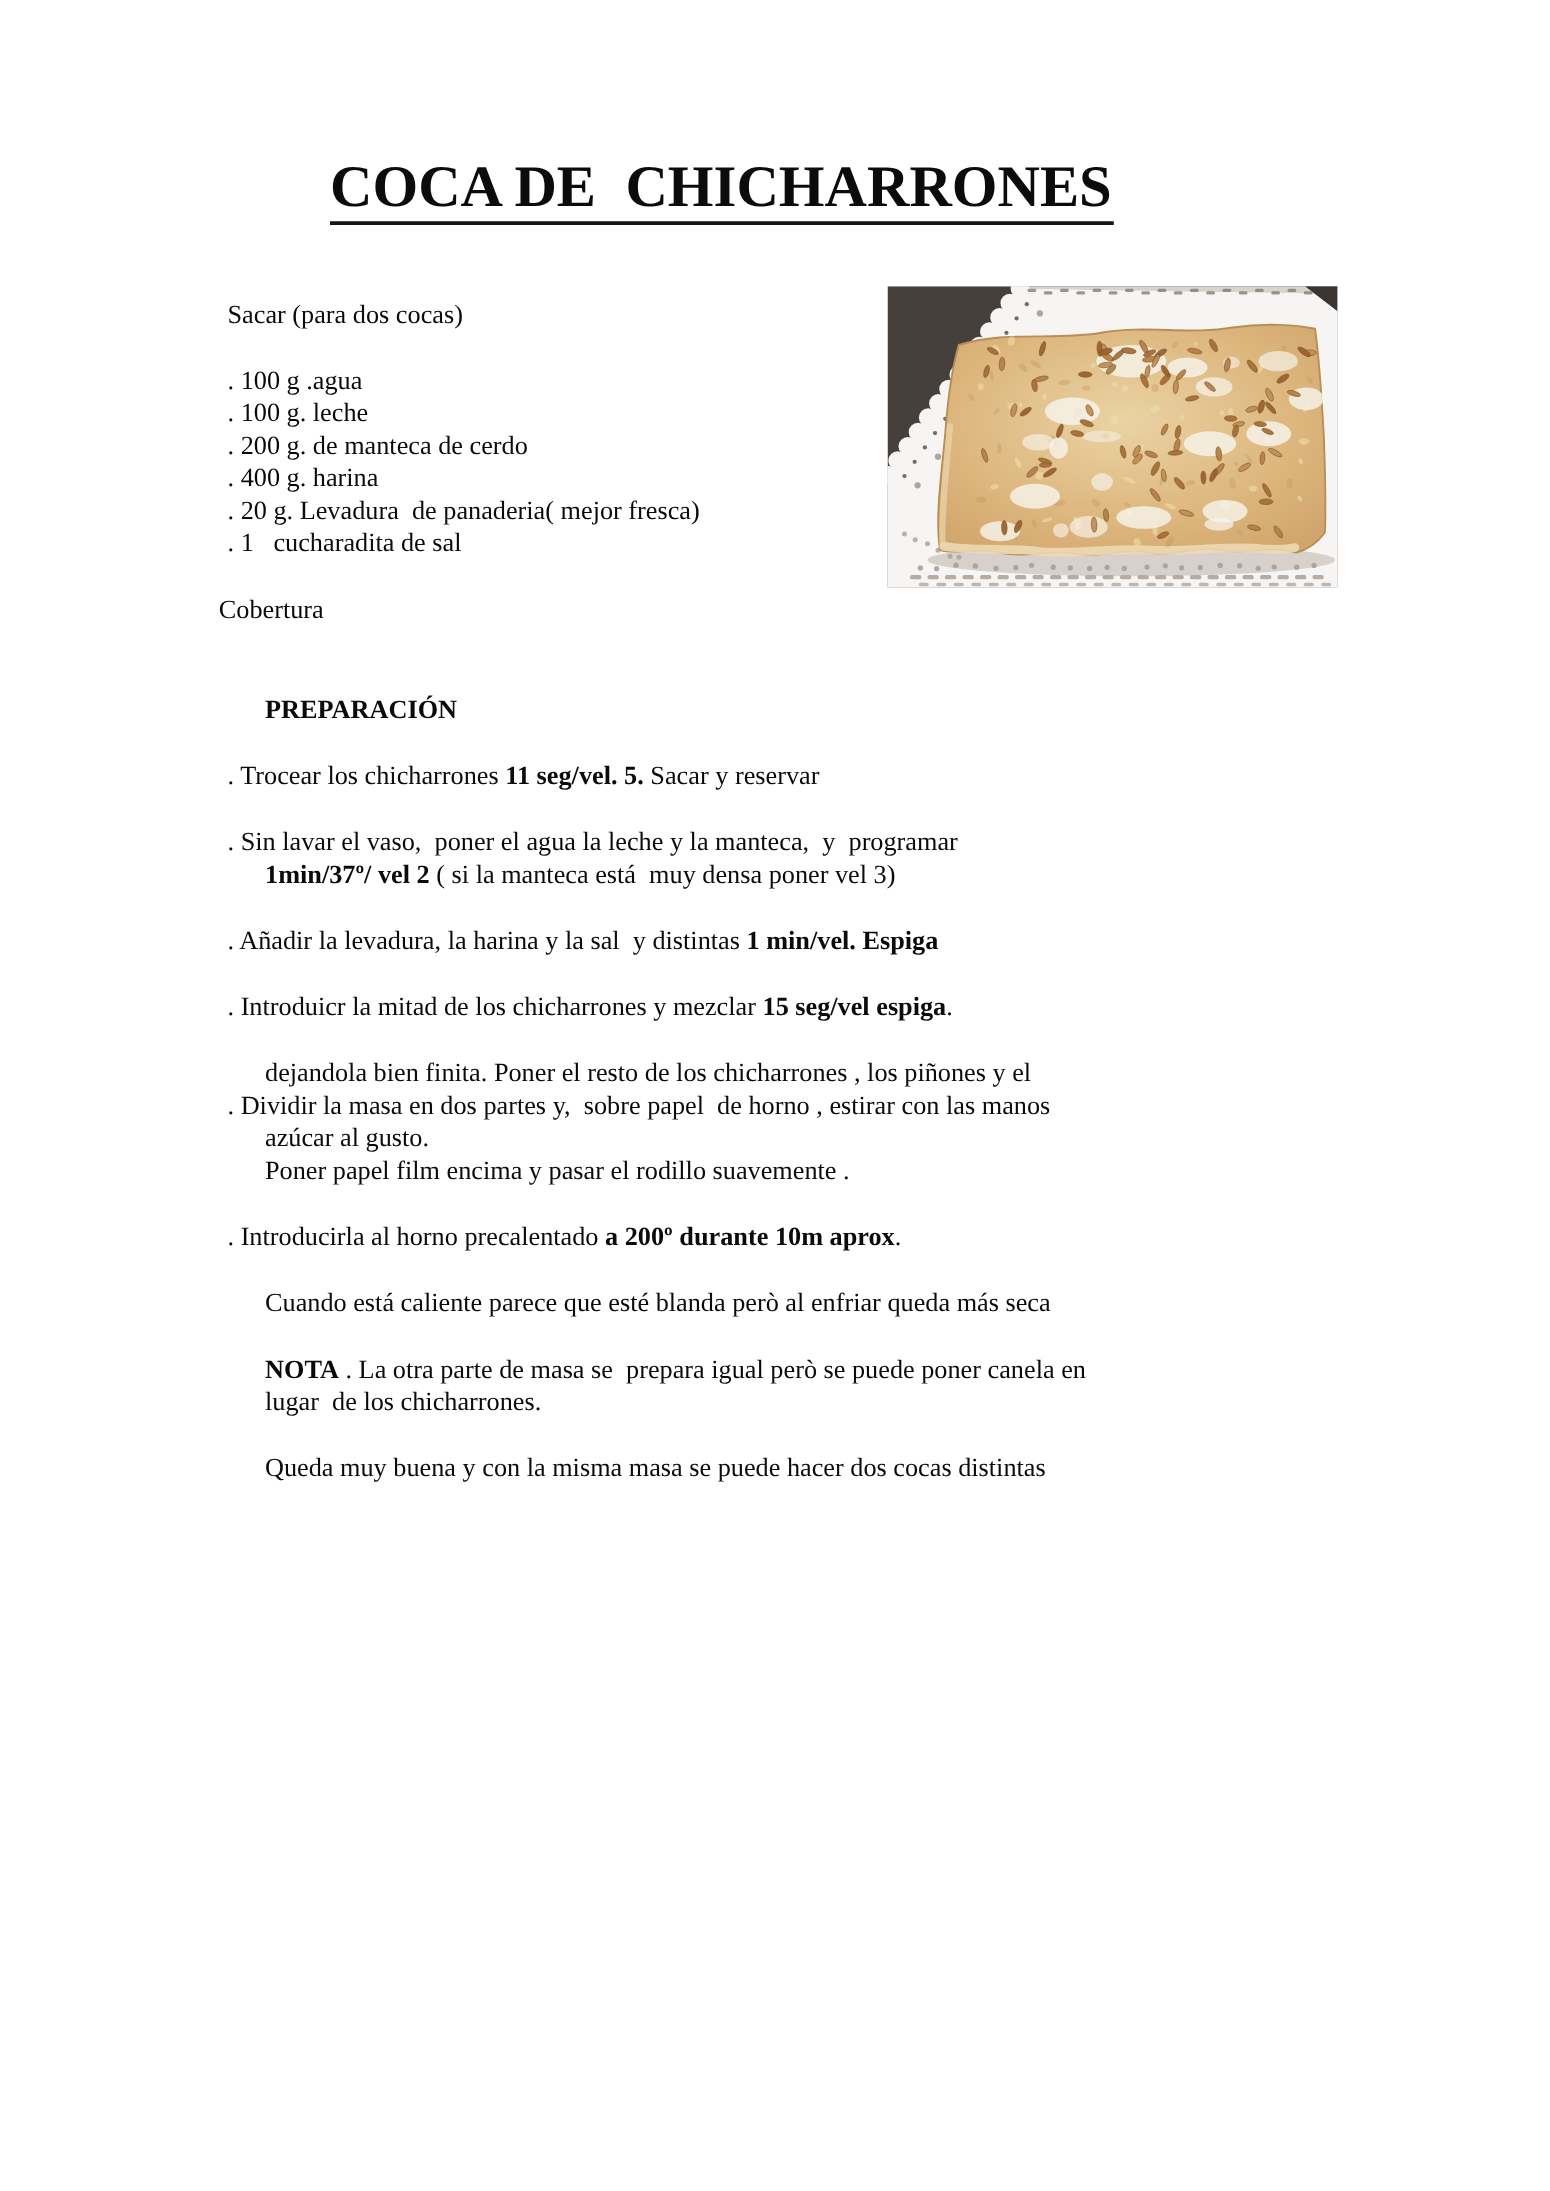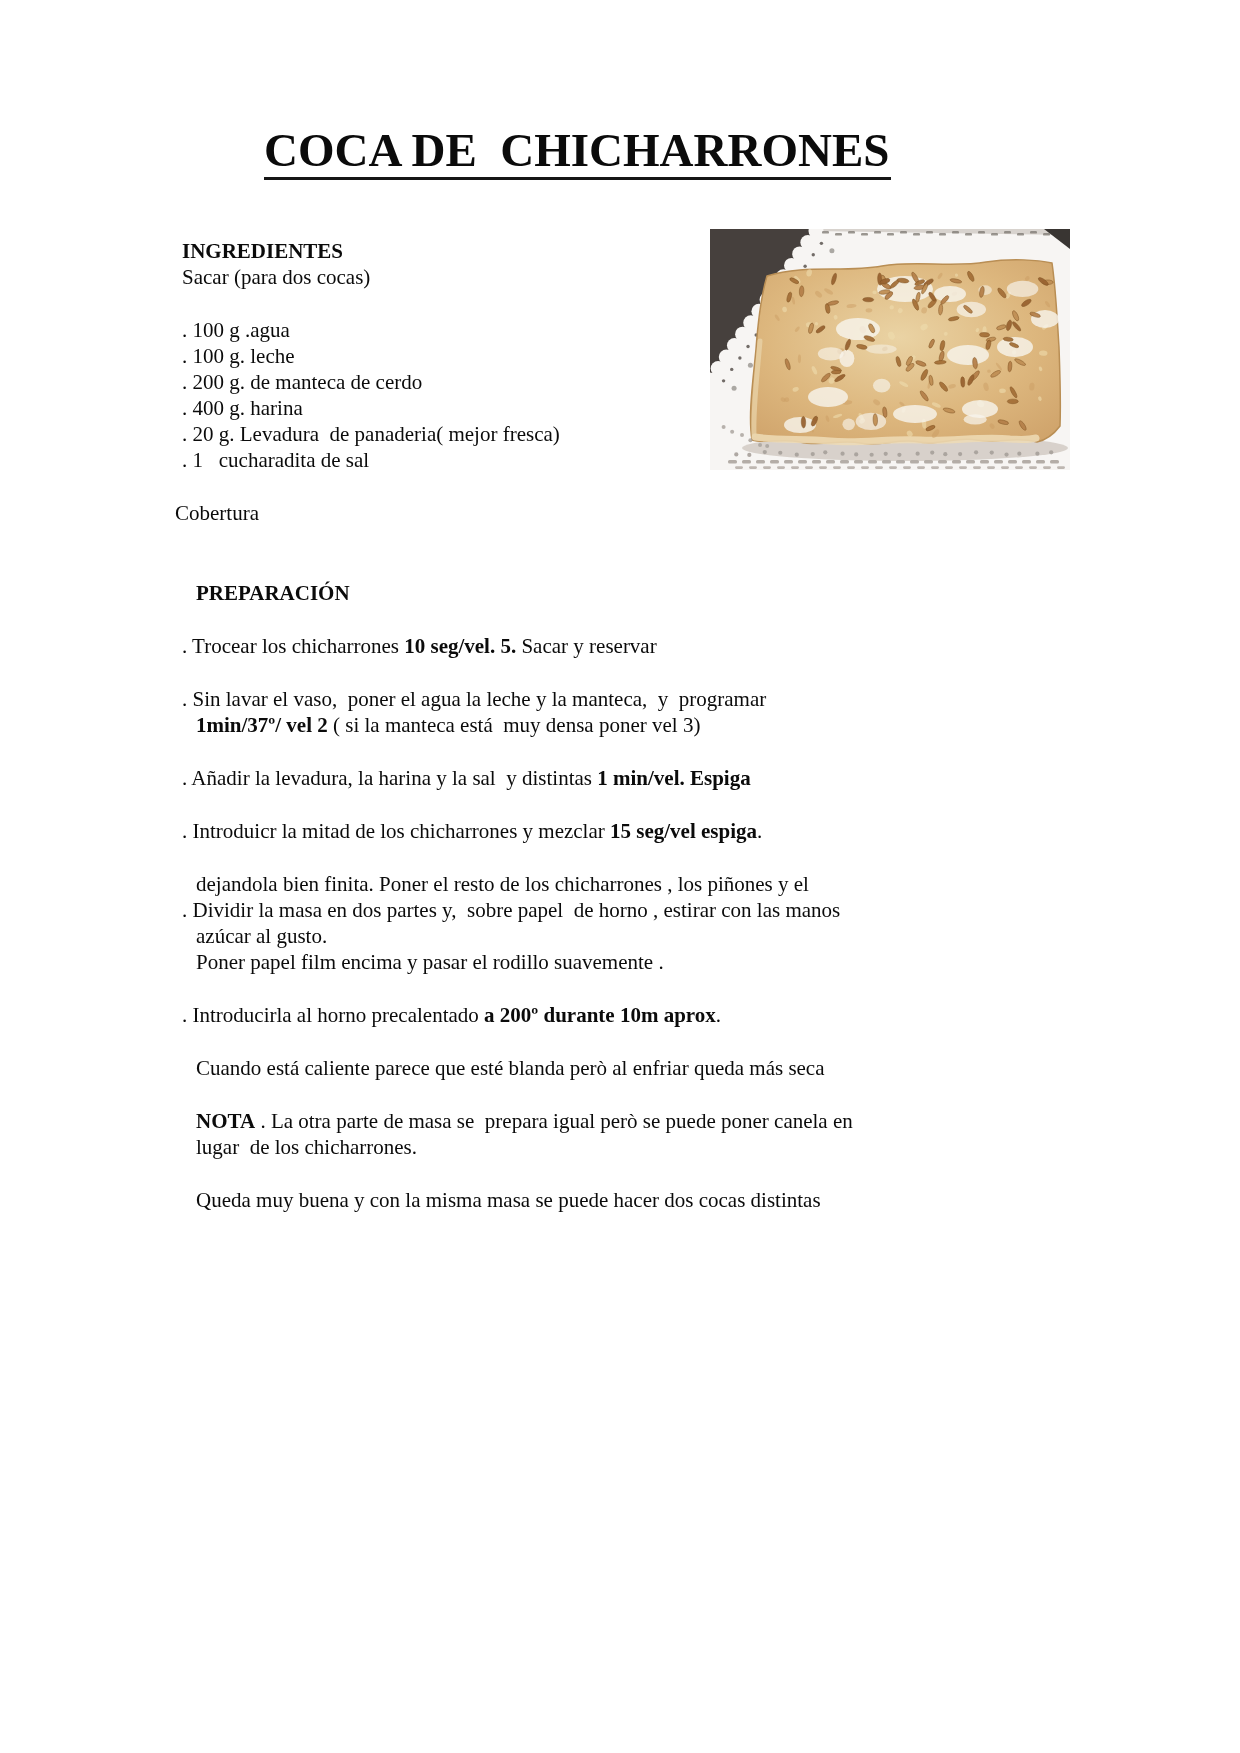--- a/index.html
+++ b/index.html
@@ -17,21 +17,21 @@
   }
   .content{
     position:absolute;left:182px;top:238px;width:980px;
     font-size:21px;line-height:26px;
   }
   .line{white-space:pre;min-height:26px;}
   .bold{font-weight:bold;}
   .gap{height:27px;}
   .cobertura{margin-left:-7px;}
   .cob-item{margin-left:5px;}
-  .indent14{margin-left:14px;}
+  .indent14{margin-left:30px;}
 </style>
 </head>
 <body>
 
 <div class="page">
 
   <h1 class="title">COCA DE  CHICHARRONES</h1>
 
   <figure class="photo">
     <svg width="360" height="241" viewBox="0 0 360 241" role="img">
@@ -369,39 +369,38 @@
           <circle cx="22.145305038031797" cy="202.73984003194602" r="2" fill="#a6a09a" opacity="0.8"></circle>
           <circle cx="32.02936399077501" cy="205.90862131207652" r="2" fill="#a6a09a" opacity="0.8"></circle>
           <circle cx="40.37069070403031" cy="211.16385889200674" r="2" fill="#a6a09a" opacity="0.8"></circle>
           <circle cx="50.04935109710756" cy="215.9501328486717" r="2" fill="#a6a09a" opacity="0.8"></circle>
           <circle cx="57.191016197293536" cy="216.87627804320132" r="2" fill="#a6a09a" opacity="0.8"></circle>
         </g>
     </svg>
   </figure>
 
   <div class="content">
-    <div class="line bold">INGREDIENTES</div>
     <div class="line">Sacar (para dos cocas)</div>
     <div class="gap"></div>
     <div id="masa-list">
         <div class="line">. 100 g .agua</div>
         <div class="line">. 100 g. leche</div>
         <div class="line">. 200 g. de manteca de cerdo</div>
         <div class="line">. 400 g. harina</div>
         <div class="line">. 20 g. Levadura  de panaderia( mejor fresca)</div>
         <div class="line">. 1   cucharadita de sal</div>
       </div>
     <div class="gap"></div>
     <div class="line cobertura">Cobertura</div>
     <div class="gap"></div>
     <div class="gap"></div>
     <div class="line bold indent14">PREPARACIÓN</div>
     <div class="gap"></div>
     <div id="steps">
-        <div class="line"><span>. Trocear los chicharrones </span><span class="bold">10 seg/vel. 5.</span><span> Sacar y reservar</span></div>
+        <div class="line"><span>. Trocear los chicharrones </span><span class="bold">11 seg/vel. 5.</span><span> Sacar y reservar</span></div>
         <div class="gap"></div>
         <div class="line"><span>. Sin lavar el vaso,  poner el agua la leche y la manteca,  y  programar</span></div>
         <div class="line indent14"><span class="bold">1min/37º/ vel 2 </span><span>( si la manteca está  muy densa poner vel 3)</span></div>
         <div class="gap"></div>
         <div class="line"><span>. Añadir la levadura, la harina y la sal  y distintas </span><span class="bold">1 min/vel. Espiga</span></div>
         <div class="gap"></div>
         <div class="line"><span>. Introduicr la mitad de los chicharrones y mezclar </span><span class="bold">15 seg/vel espiga</span><span>.</span></div>
         <div class="gap"></div>
         <div class="line indent14"><span>dejandola bien finita. Poner el resto de los chicharrones , los piñones y el</span></div>
         <div class="line"><span>. Dividir la masa en dos partes y,  sobre papel  de horno , estirar con las manos</span></div>

